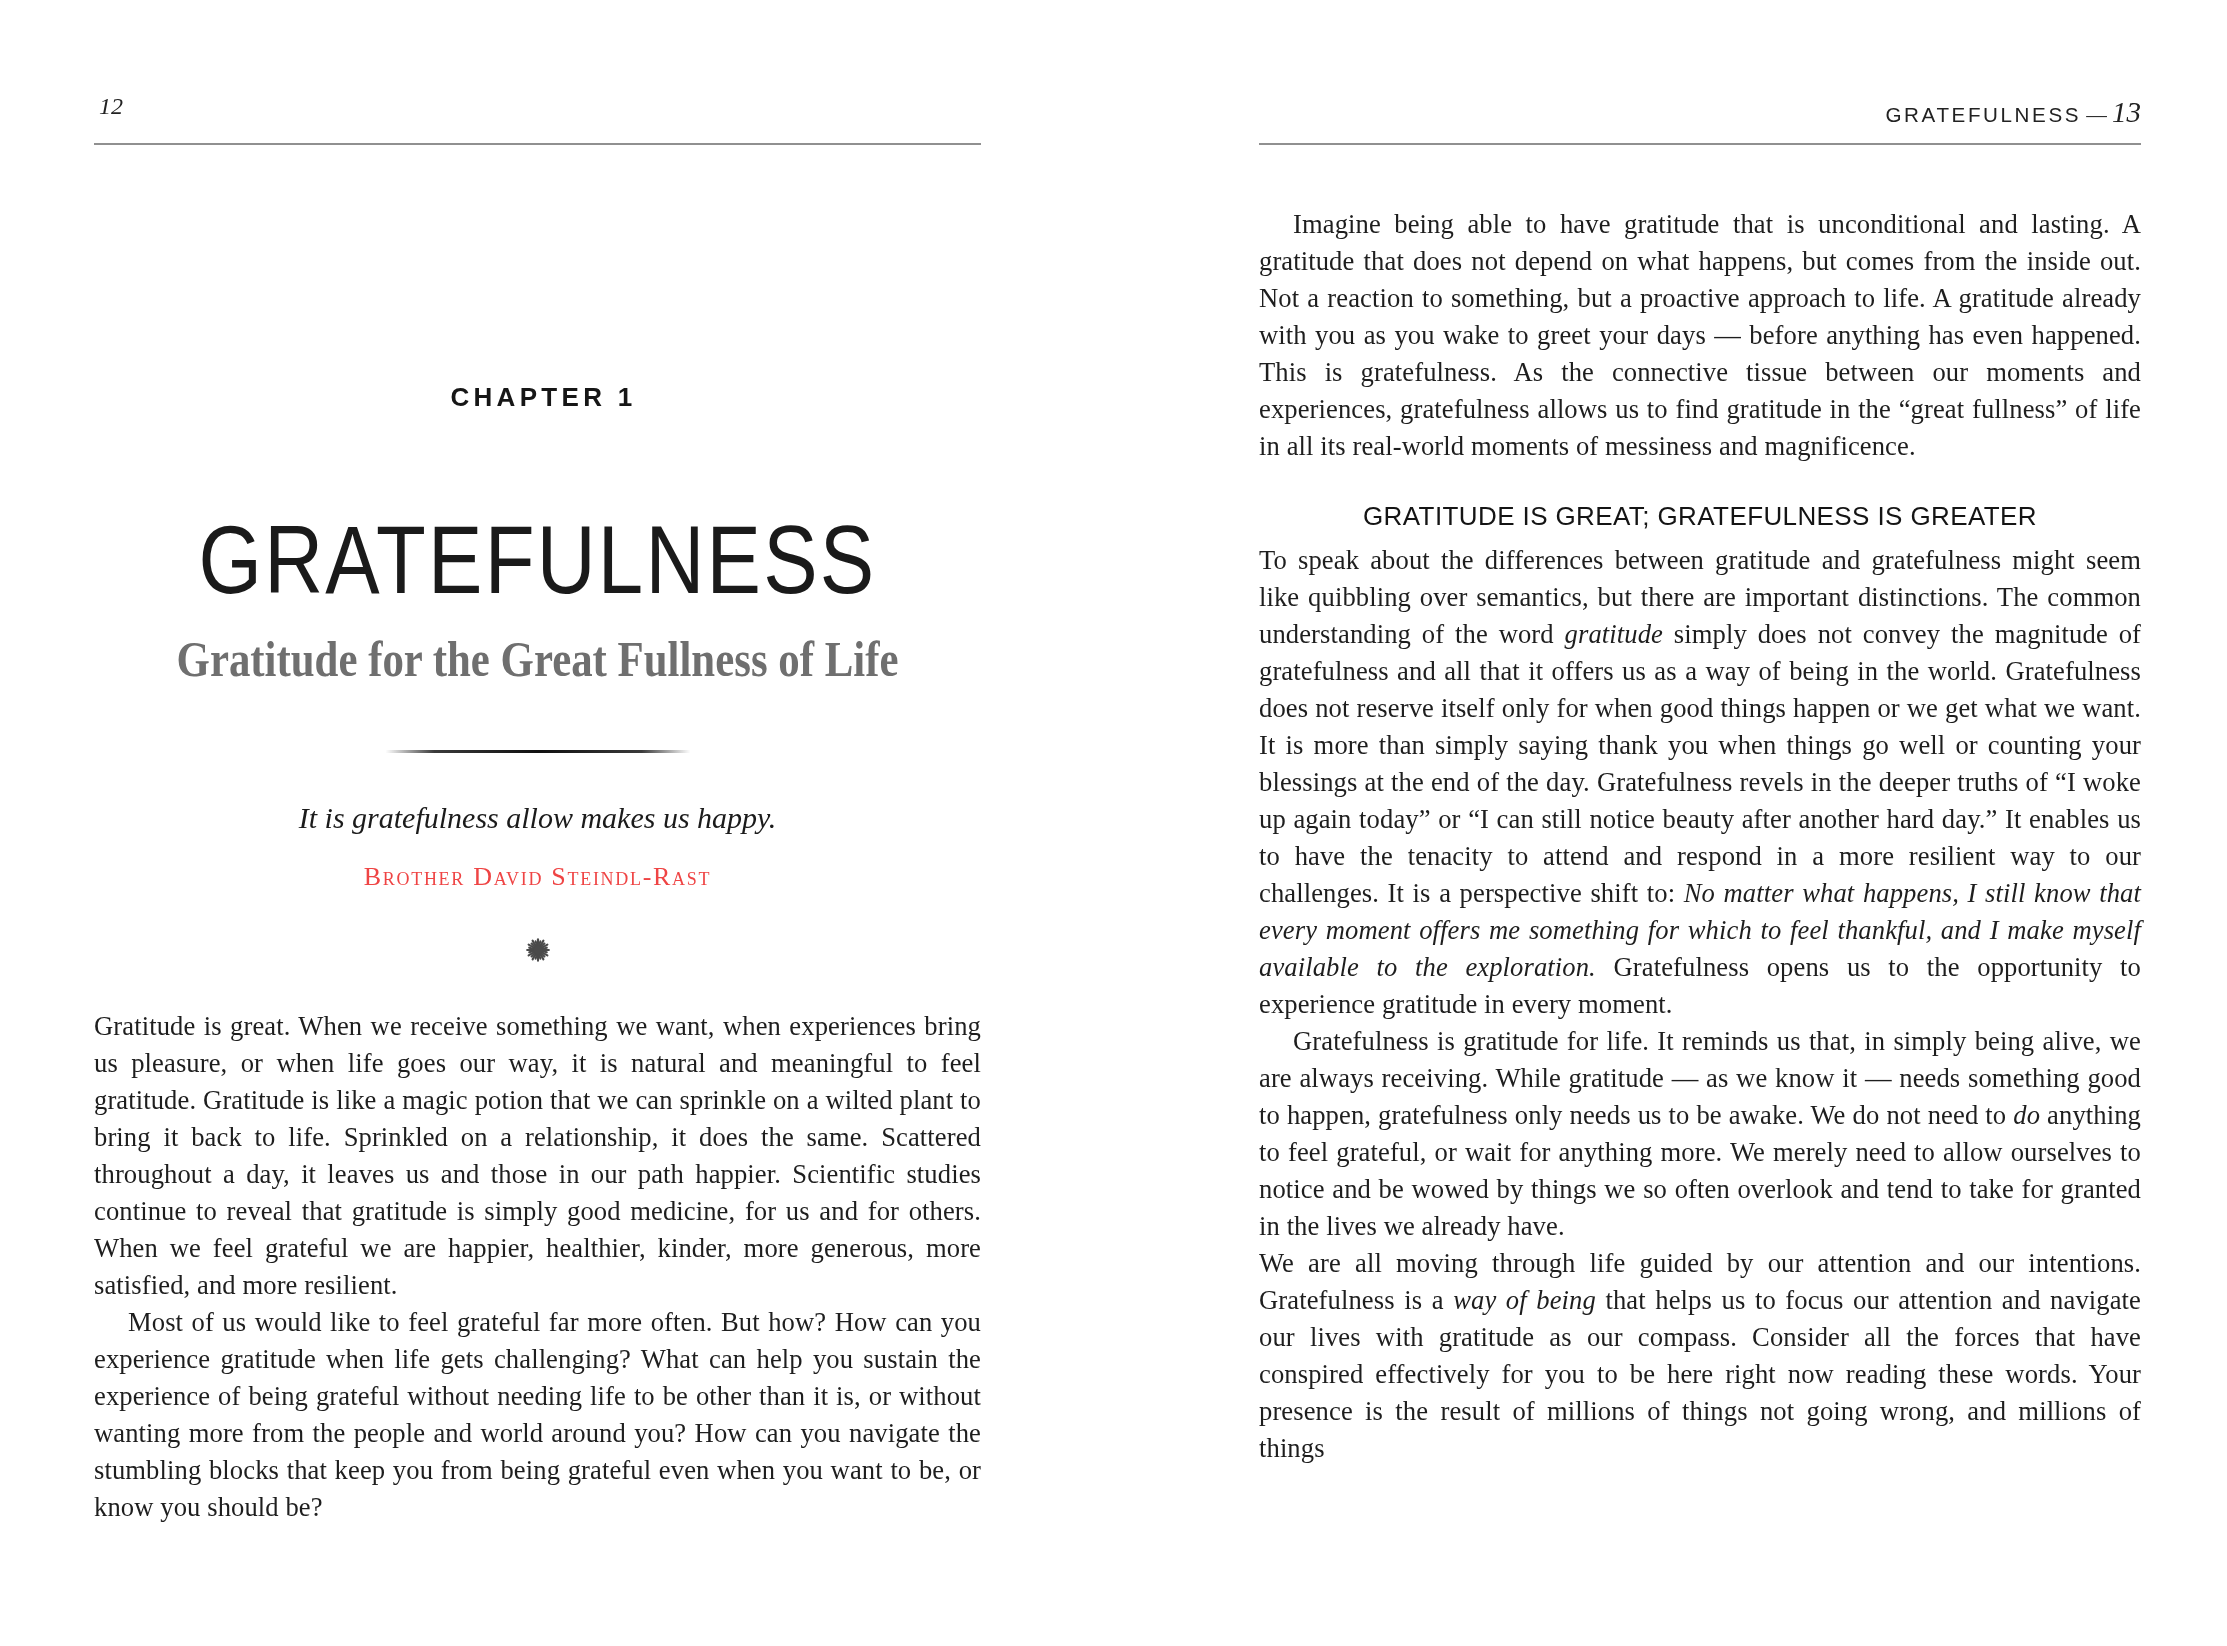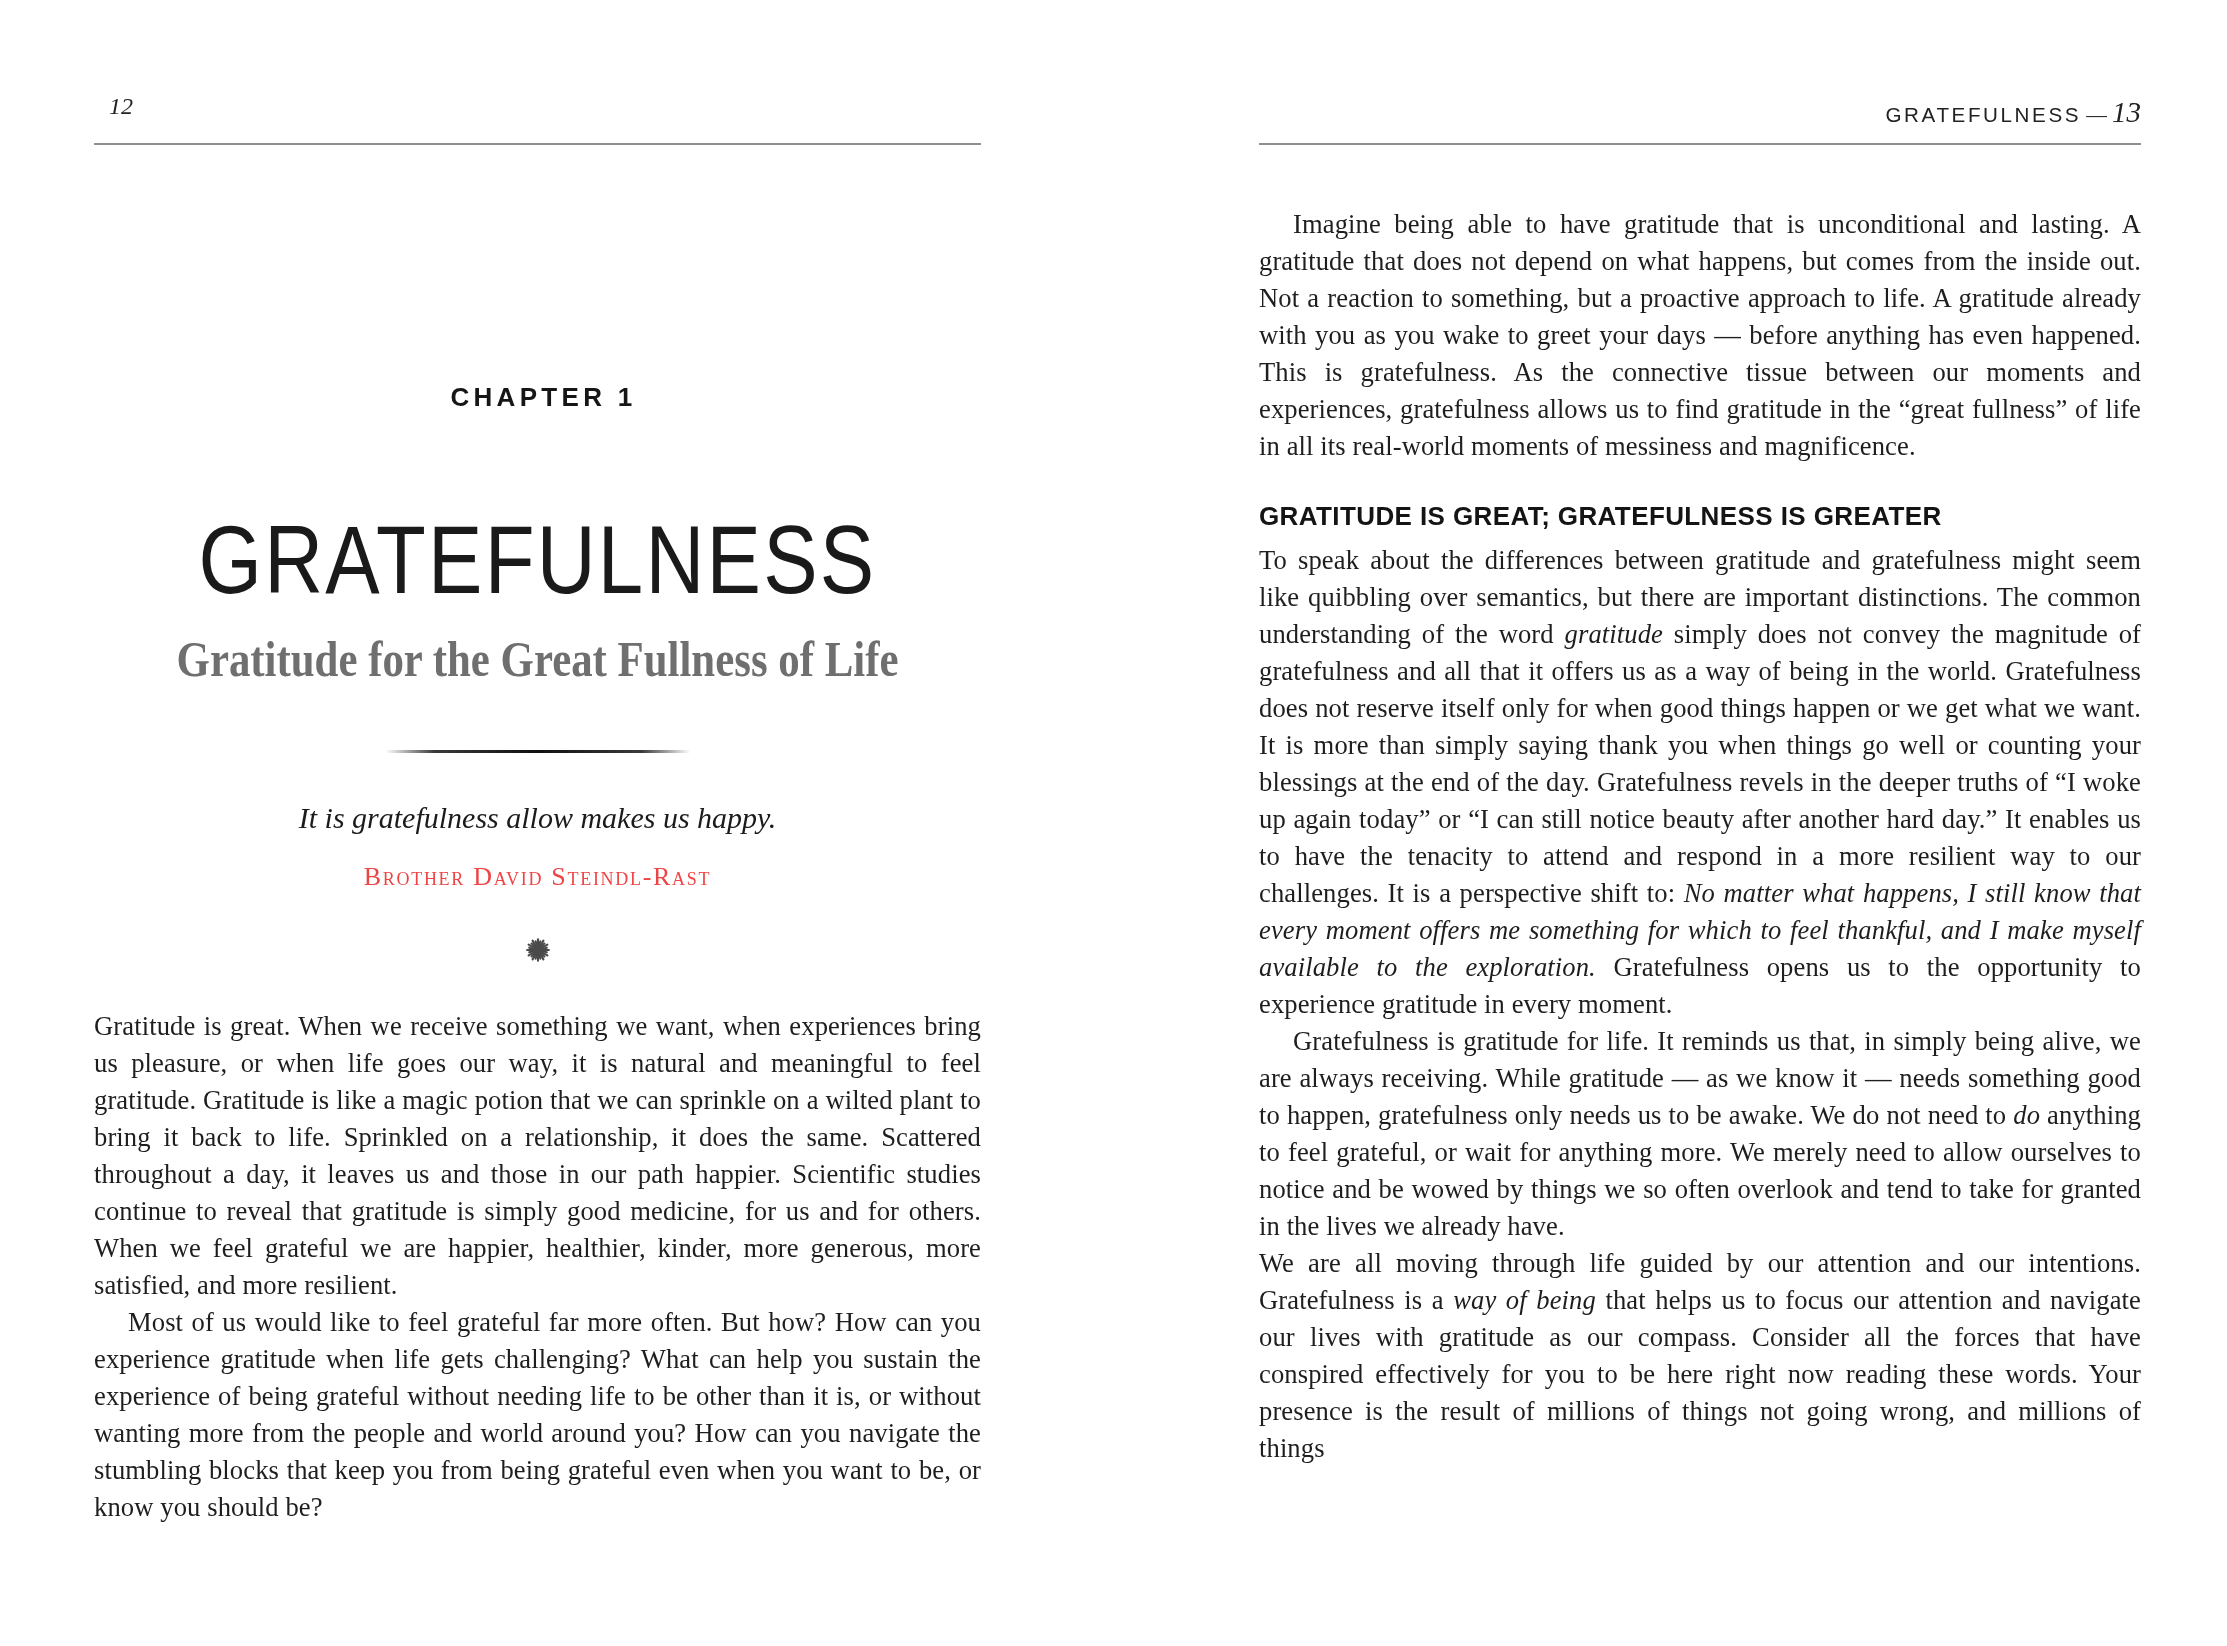--- a/index.html
+++ b/index.html
@@ -10,21 +10,21 @@
     font-family: "Liberation Serif", serif;
     color: #1e1e1e;
     overflow: hidden;
   }
   .page { position: absolute; top: 0; height: 1647px; }
   .page-left  { left: 94px;  width: 887px; }
   .page-right { left: 1259px; width: 882px; }
 
   
   .folio {
-    position: absolute; top: 93px; left: 15px;
+    position: absolute; top: 93px; left: 5px;
     font-style: italic; font-size: 24px; color: #222;
   }
   .running-head {
     position: absolute; top: 96px; right: 0;
     font-family: "Liberation Sans", sans-serif;
     font-size: 20.6px; letter-spacing: 2.6px; color: #222;
     white-space: nowrap;
   }
   .running-head .sep { letter-spacing: 0; font-family: "Liberation Serif", serif; }
   .running-head .folio-num {
@@ -90,22 +90,22 @@
     font-size: 26.6px; line-height: 37px;
     text-align: justify; color: #1e1e1e;
     letter-spacing: 0.1px;
   }
   .body-left  { top: 996px; width: 887px; margin-top: 12px; }
   .body-right { top: 206px;  width: 882px; }
   .body-text p { margin: 0; }
   .body-text p.indent { text-indent: 34px; }
   .section-heading {
     font-family: "Liberation Sans", sans-serif;
-    font-weight: bold; font-size: 26px; letter-spacing: 0.4px;
-    color: #141414; text-align: left;
+    font-weight: normal; font-size: 26px; letter-spacing: 0.4px;
+    color: #141414; text-align: center;
     margin: 39px 0 10.3px 0; line-height: 31px;
   }
   .section-heading.first { margin-top: 36px; }
   em { font-style: italic; }
 </style>
 </head>
 <body>
 
 <div class="page page-left">
   <div class="folio">12</div>

